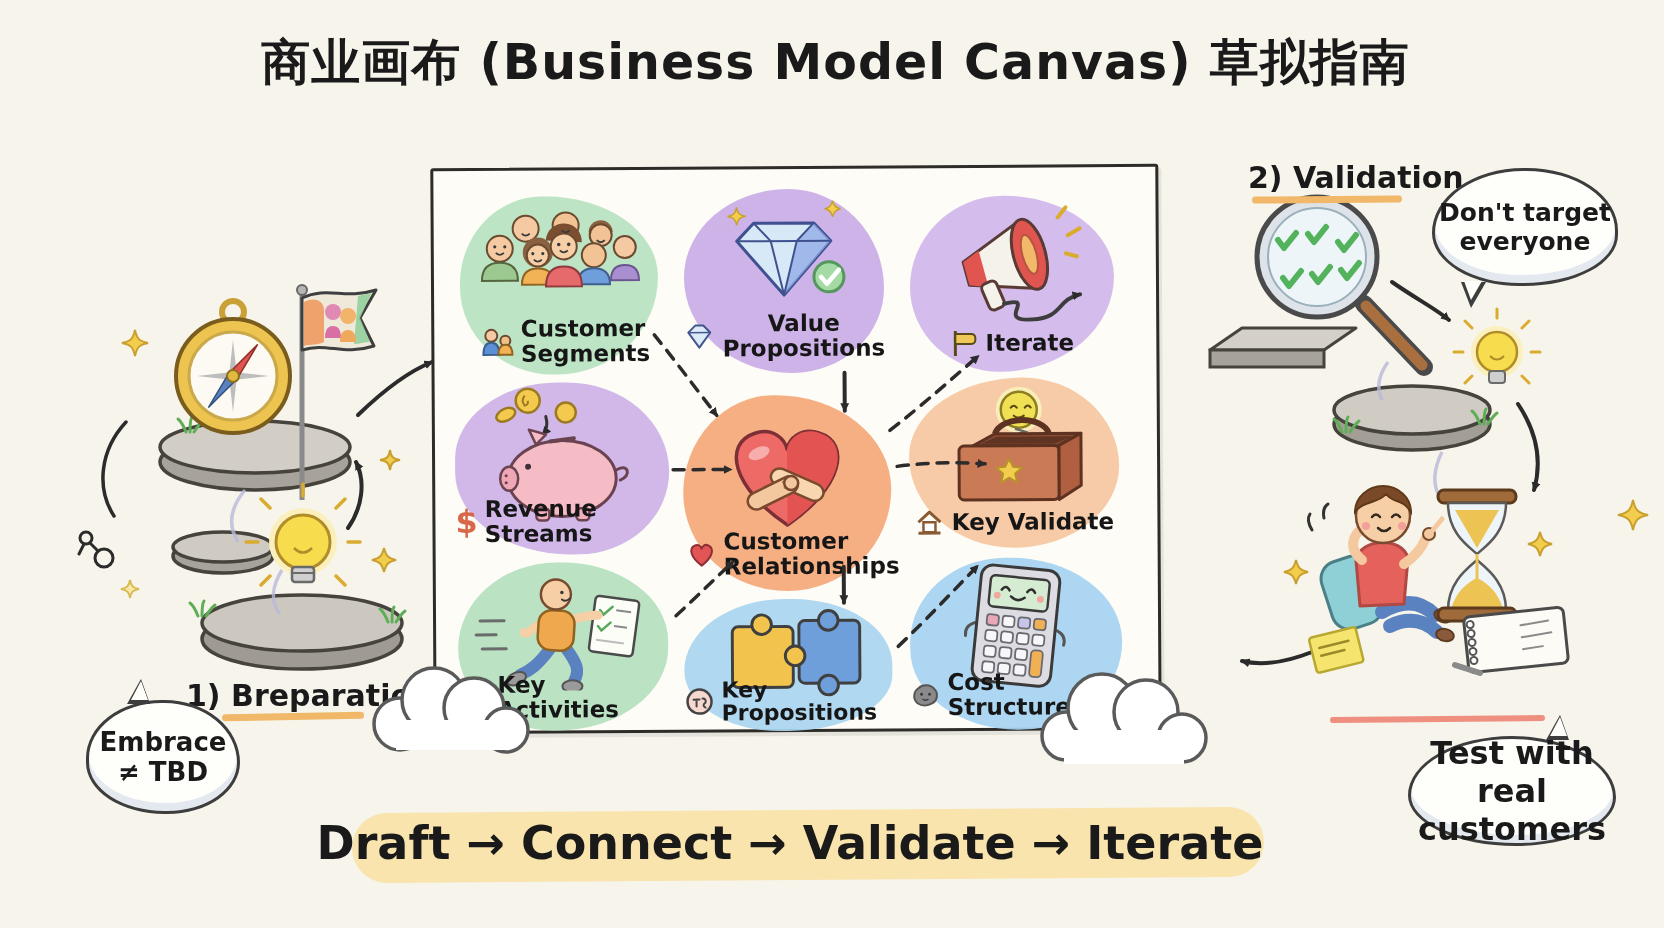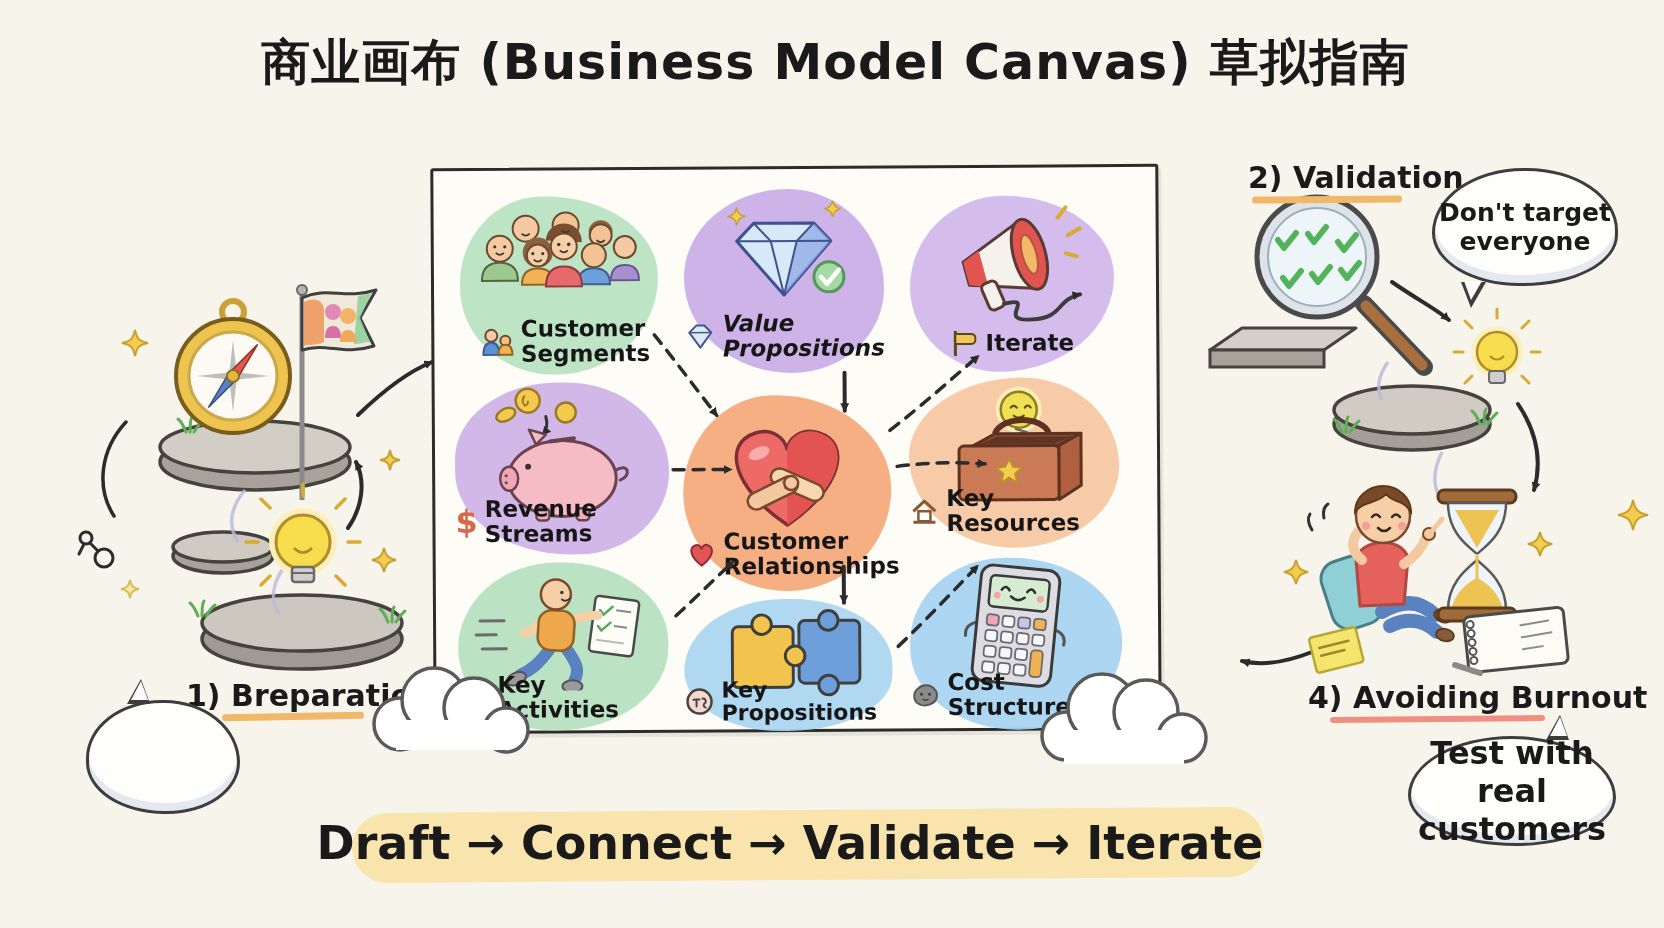--- a/index.html
+++ b/index.html
@@ -11,21 +11,21 @@
   
   #board{left:432px;top:166px;width:722px;height:560px;background:#fdfcf6;
          border:3px solid #2e2c28;border-radius:3px;transform:rotate(-.35deg);
          box-shadow:3px 4px 0 rgba(70,70,60,.10);}
   .cell{position:absolute;}
   .blob{position:absolute;inset:0;border-radius:42% 58% 52% 48% / 50% 46% 56% 50%;opacity:.92;}
   .cell svg.illus{position:absolute;}
   .cell-label{position:absolute;left:0;right:0;display:flex;align-items:center;justify-content:center;
               gap:7px;font-size:23px;font-weight:700;color:#161616;line-height:1.08;text-align:left;}
   .cell-label .micon{flex:0 0 auto;}
-  .wrap118{max-width:118px;} .wrap165{max-width:165px;} .ctr{font-style:italic;}
+  .wrap118{max-width:118px;} .wrap165{max-width:165px;} .ctr{text-align:center;}
   .dollar{font-size:32px;font-weight:800;color:#d9674a;line-height:1;}
   #cellArrows{position:absolute;inset:0;pointer-events:none;z-index:6;}
   .cell{z-index:2;} .cell .cell-label{z-index:7;}
   
   .bubble{position:absolute;background:#fefefb;border:3px solid #3d3d3d;z-index:8;
           display:flex;align-items:center;justify-content:center;text-align:center;
           font-weight:700;box-shadow:inset 0 -8px 0 rgba(168,185,214,.30);}
   .bubble .btext{white-space:pre-line;}
   .tail-down{position:absolute;width:0;height:0;border-left:10px solid transparent;
              border-right:15px solid transparent;border-top:26px solid #3d3d3d;}
@@ -135,20 +135,22 @@
 
     <path d="M308,278 C322,258 326,232 316,212" stroke="#2b2b2b" stroke-width="4" fill="none" stroke-linecap="round" marker-end="url(#ah)"></path>
     <path d="M318,165 C348,136 372,120 392,112" stroke="#2b2b2b" stroke-width="4" fill="none" stroke-linecap="round" marker-end="url(#ah)"></path>
   </svg>
 
 
   <div class="sec-label" style="left:186px;top:678px">1) Breparation</div>
   <div class="hl-under" style="left: 222px; top: 713px; width: 142px; transform: rotate(-1deg); background: rgb(240, 184, 104);"></div>
 
   <div class="bubble" style="left:86px;top:700px;width:148px;height:108px;border-radius:50% 50% 48% 52%/52% 56% 46% 46%;font-size:26px">
+    <span class="btext">Embrace
+≠ TBD</span>
     <span class="tail-up" style="top:-24px;left:38px;"></span>
   </div>
 
   <div id="board" class="abs">
 
     <div class="cell" style="left:26px;top:26px;width:198px;height:178px">
       <div class="blob" style="background: rgb(183, 226, 192);"></div>
       <svg class="illus" style="left:14px;top:12px" width="170" height="100" viewBox="0 0 170 100">
         <circle cx="52" cy="20" r="13" fill="#f5c9a2" stroke="#6b4a2f" stroke-width="2"></circle>
         <circle cx="92" cy="17" r="13" fill="#f2c394" stroke="#6b4a2f" stroke-width="2"></circle>
@@ -314,21 +316,21 @@
         <rect x="28" y="64" width="100" height="54" rx="5" fill="#cb7a56" stroke="#5d3220" stroke-width="3"></rect>
         <polygon points="128,64 150,52 150,104 128,118" fill="#b05f40" stroke="#5d3220" stroke-width="3" stroke-linejoin="round"></polygon>
         <path d="M78,77 L82,85 L91,86 L84,92 L86,101 L78,96 L70,101 L72,92 L65,86 L74,85 Z" fill="#f3cd4e" stroke="#b8922a" stroke-width="2" stroke-linejoin="round"></path>
       </svg>
       <div class="cell-label" style="bottom:12px">
         <svg class="micon" width="30" height="28" viewBox="0 0 30 28">
           <path d="M4,14 L15,4 L26,14" stroke="#8a5a33" stroke-width="3" fill="none" stroke-linejoin="round"></path>
           <rect x="9" y="14" width="12" height="10" fill="#fff" stroke="#8a5a33" stroke-width="2.5"></rect>
           <line x1="4" y1="25" x2="26" y2="25" stroke="#8a5a33" stroke-width="3"></line>
         </svg>
-        <span>Key Resources</span>
+        <span>Key Validate</span>
       </div>
     </div>
 
     <div class="cell" style="left:22px;top:392px;width:210px;height:168px">
       <div class="blob" style="border-radius: 48% 52% 54% 46% / 52% 48% 50% 50%; background: rgb(180, 223, 190);"></div>
       <svg class="illus" style="left:14px;top:6px" width="180" height="122" viewBox="0 0 180 122">
         <g stroke="#6b6b6b" stroke-width="3" stroke-linecap="round">
           <line x1="8" y1="52" x2="32" y2="52"></line>
             <line x1="4" y1="66" x2="24" y2="66"></line>
             <line x1="10" y1="80" x2="34" y2="80"></line>
@@ -574,21 +576,20 @@
 
   <div class="sec-label" style="left:1248px;top:160px">2) Validation</div>
   <div class="hl-under" style="left: 1252px; top: 196px; width: 150px; transform: rotate(-0.5deg); background: rgb(240, 184, 104);"></div>
 
   <div class="bubble" style="left:1432px;top:168px;width:180px;height:112px;border-radius:50% 50% 52% 48%/56% 54% 44% 46%;font-size:25px">
     <span class="btext">Don't target
 everyone</span>
     <span class="tail-down" style="bottom:-25px;left:26px;"></span>
   </div>
 
-  <div class="sec-label" style="left:1308px;top:680px">4) Avoiding Burnout</div>
   <div class="hl-under" style="left: 1330px; top: 716px; width: 215px; height: 6px; transform: rotate(-0.5deg); background: rgb(238, 143, 128);"></div>
 
   <div class="bubble" style="left:1408px;top:736px;width:202px;height:104px;border-radius:50% 50% 48% 52%/54% 56% 44% 46%;font-size:32px">
     <span class="btext">Test with real
 customers</span>
     <span class="tail-up" style="top:-24px;right:44px;"></span>
   </div>
 
   <div id="footer-hl" class="abs" style="background: rgb(248, 226, 166);"></div>
   <div id="footer-text" class="abs">Draft → Connect → Validate → Iterate</div>

